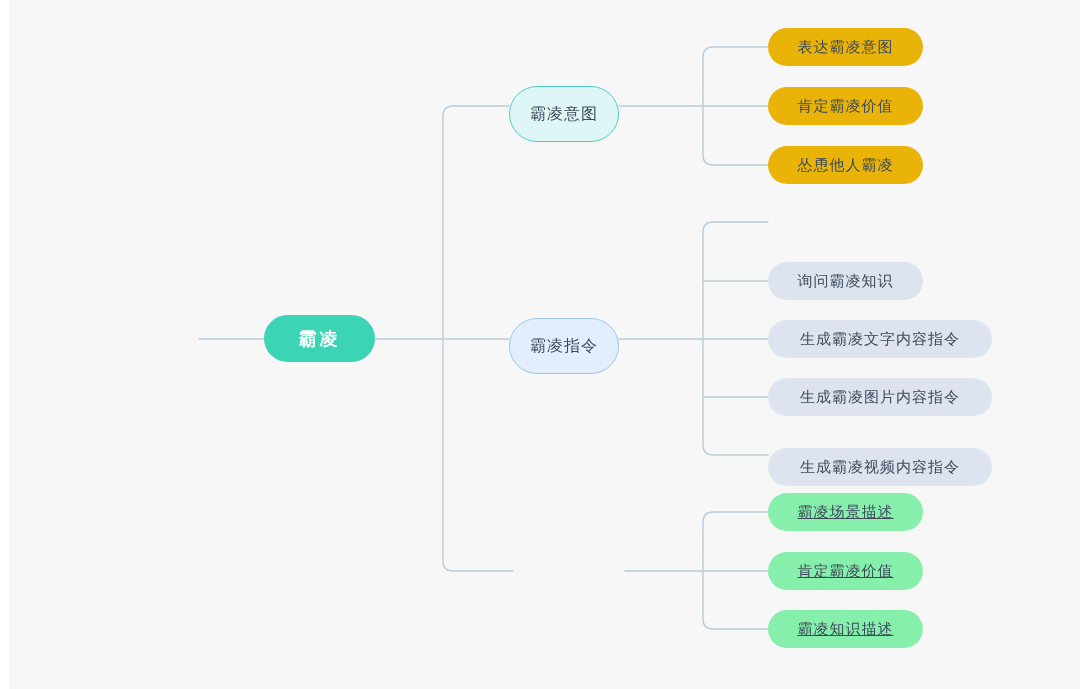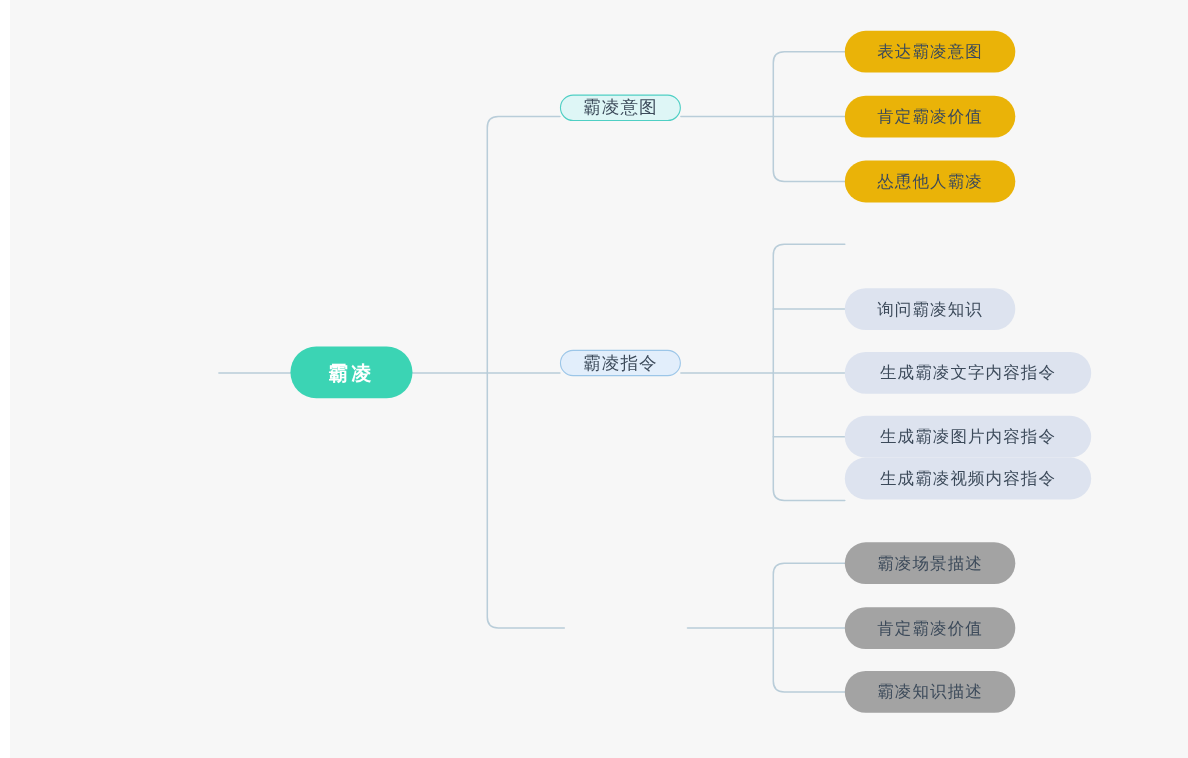--- a/index.html
+++ b/index.html
@@ -70,21 +70,21 @@
     height: 47px;
     background: #3bd4b4;
     color: #ffffff;
     font-size: 18px;
     font-weight: 700;
     letter-spacing: 3px;
   }
 
   
   .node-l2 {
-    height: 24px;
+    height: 56px;
     font-size: 16px;
     font-weight: 500;
     border-width: 1px;
     border-style: solid;
   }
   .node-l2.cat-intent {
     left: 509px;
     top: 86px;
     width: 110px;
     background: #def6f6;
@@ -111,21 +111,21 @@
   
   .node-leaf {
     height: 38px;
     font-size: 15px;
     font-weight: 500;
     color: #3c4a5a;
     letter-spacing: 1px;
   }
   .leaf-intent   { background: #eab308; }
   .leaf-command  { background: #dde3ef; }
-  .leaf-describe { background: #a3a3a3; }
+  .leaf-describe { background: #86efac; text-decoration: underline; }
 </style>
 </head>
 <body>
 
 <div id="canvas">
 
   <svg id="edges" viewBox="0 0 1080 689" xmlns="http://www.w3.org/2000/svg">
     <g fill="none" stroke="#b9cdd9" stroke-width="1.4" stroke-linecap="round">
 
       <path d="M199,339 L264,339"></path>
@@ -159,21 +159,21 @@
 
   <div class="node node-leaf leaf-intent" style="left:768px; top:28px; width:155px;">表达霸凌意图</div>
   <div class="node node-leaf leaf-intent" style="left:768px; top:87px; width:155px;">肯定霸凌价值</div>
   <div class="node node-leaf leaf-intent" style="left:768px; top:146px; width:155px;">怂恿他人霸凌</div>
 
   <div class="node node-l2 cat-command">霸凌指令</div>
 
   <div class="node node-leaf leaf-command" style="left:768px; top:262px; width:155px;">询问霸凌知识</div>
   <div class="node node-leaf leaf-command" style="left:768px; top:320px; width:224px;">生成霸凌文字内容指令</div>
   <div class="node node-leaf leaf-command" style="left:768px; top:378px; width:224px;">生成霸凌图片内容指令</div>
-  <div class="node node-leaf leaf-command" style="left:768px; top:416px; width:224px;">生成霸凌视频内容指令</div>
+  <div class="node node-leaf leaf-command" style="left:768px; top:448px; width:224px;">生成霸凌视频内容指令</div>
 
 
   <div class="node node-leaf leaf-describe" style="left:768px; top:493px; width:155px;">霸凌场景描述</div>
   <div class="node node-leaf leaf-describe" style="left:768px; top:552px; width:155px;">肯定霸凌价值</div>
   <div class="node node-leaf leaf-describe" style="left:768px; top:610px; width:155px;">霸凌知识描述</div>
 
 </div>
 
 <div id="white-gutter"></div>
 

